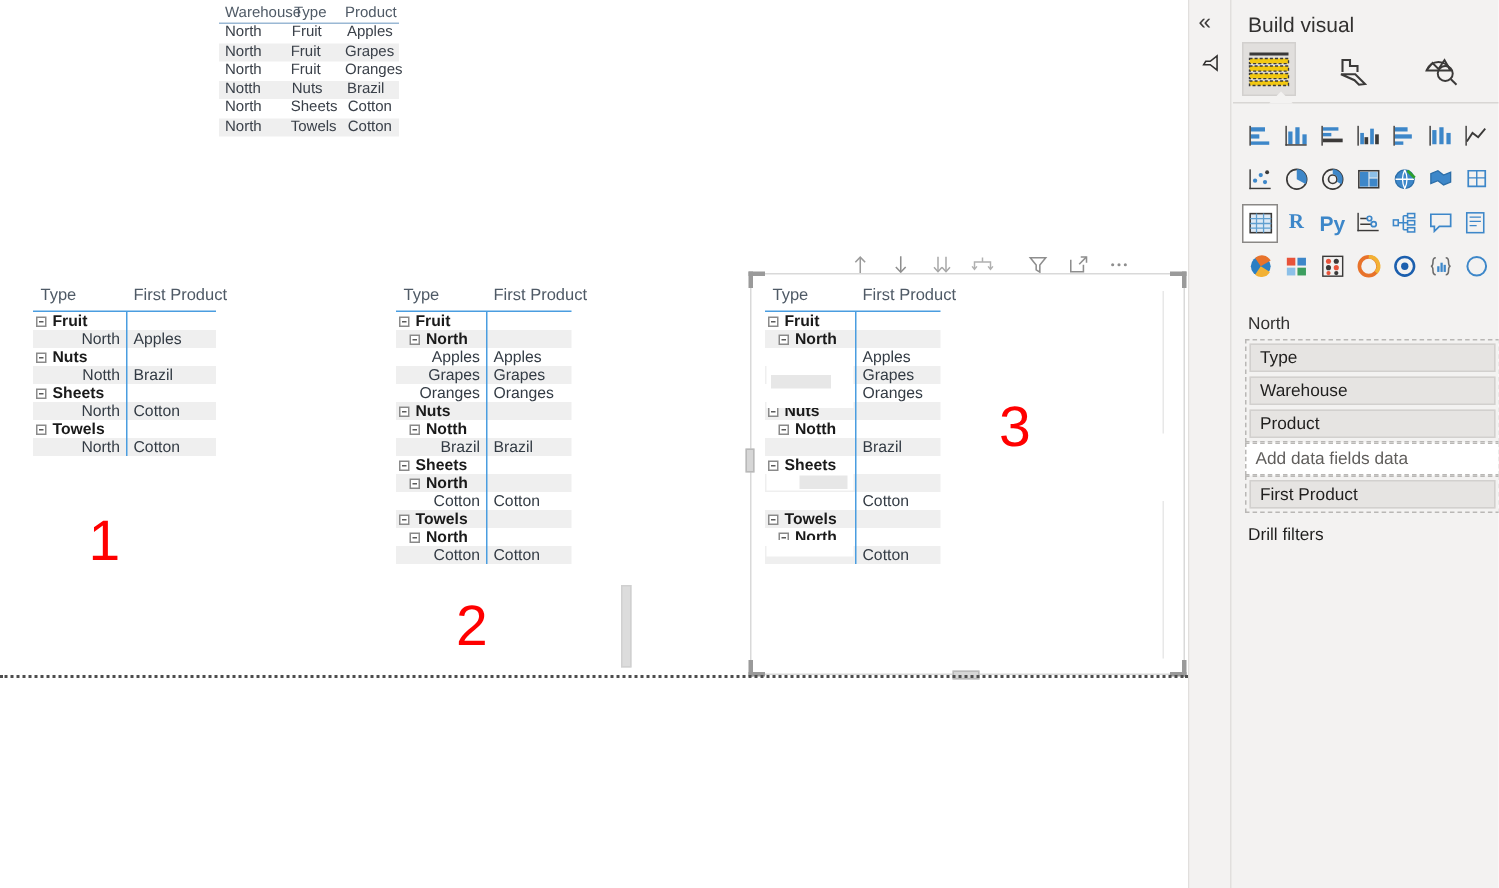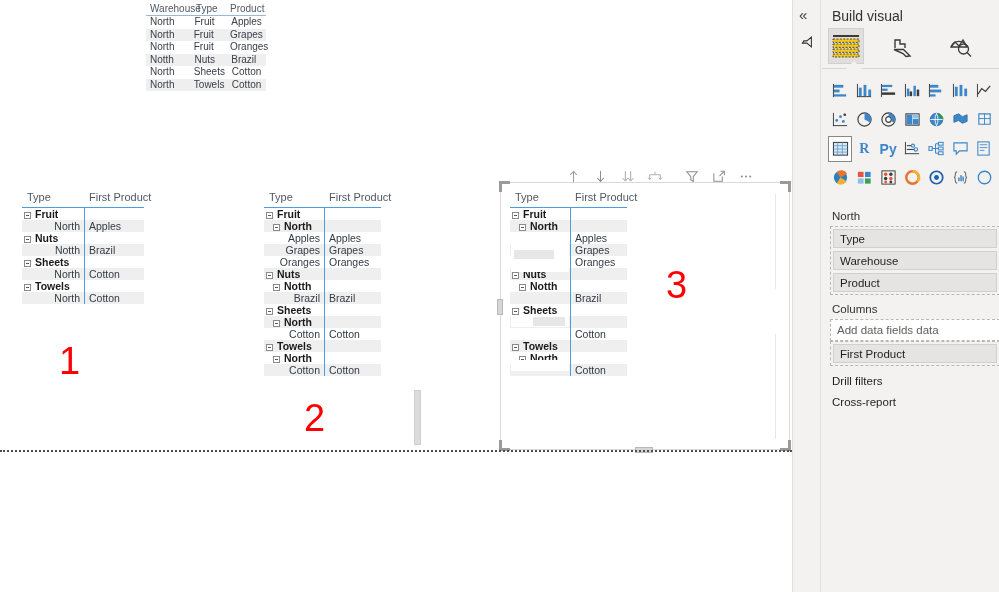--- a/index.html
+++ b/index.html
@@ -724,28 +724,26 @@
       </div>
 
       <div class="wells">
         <div class="well-label">North</div>
         <div class="well-box">
           <div class="chip">Type</div>
           <div class="chip">Warehouse</div>
           <div class="chip">Product</div>
         </div>
 
-        <div class="well-label">Columns</div>
         <div class="drop-empty">
           <div class="placeholder">Add data fields data</div>
         </div>
 
         <div class="well-box">
           <div class="chip">First Product</div>
         </div>
 
         <div class="section-link">Drill filters</div>
-        <div class="section-link">Cross-report</div>
 
       </div>
     </div>
   </div>
 </div>
 
 </body></html>

